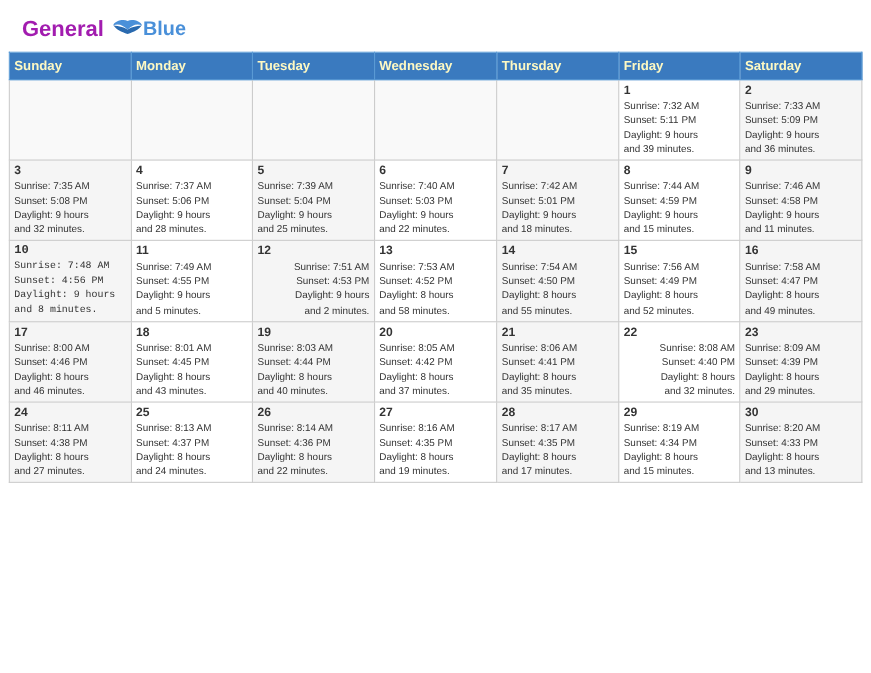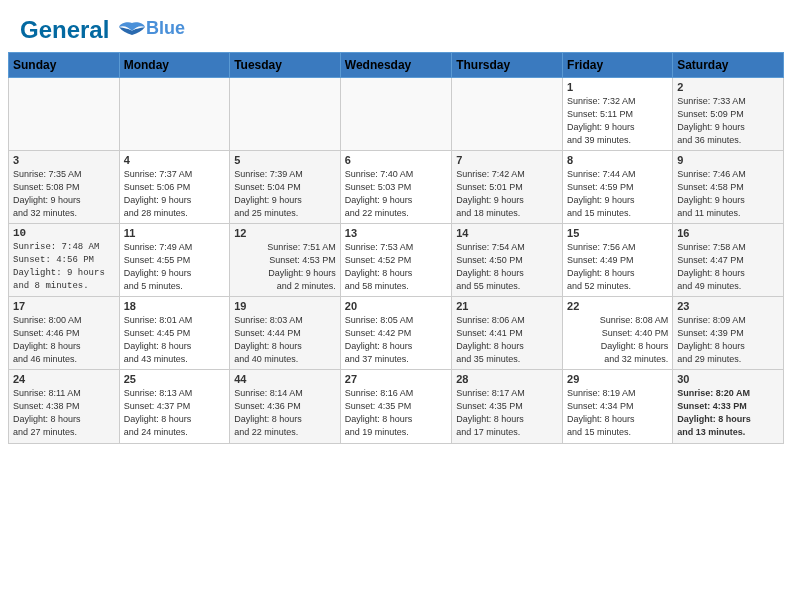--- a/index.html
+++ b/index.html
@@ -35,21 +35,21 @@
       margin-top: 2px;
     }
     .calendar {
       width: 100%;
       border-collapse: collapse;
       margin: 0;
       padding: 0 8px 8px 8px;
     }
     .calendar th {
       background: #3a7abf;
-      color: #000000;
+      color: #fef9c3;
       font-size: 12px;
       font-weight: bold;
       padding: 5px 4px;
       text-align: left;
       border: 1px solid #5a9ad4;
     }
     .calendar td {
       border: 1px solid #ccc;
       vertical-align: top;
       padding: 3px 4px;
@@ -83,21 +83,21 @@
       padding: 0 8px 8px 8px;
     }
   </style>
 </head>
 <body>
 
 <div class="header">
   <div class="logo">
     <div>
       <div style="display:flex;align-items:center;">
-        <div style="font-size:24px;font-weight:bold;color:#0369a1;line-height:1.15;">
+        <div style="font-size:20px;font-weight:bold;color:#a21caf;line-height:1.15;">
           <span>General</span>
           
           <svg width="28" height="20" viewBox="0 0 28 20" style="vertical-align:middle;margin-left:2px;margin-bottom:2px;">
             <path d="M14 2 C18 0, 26 2, 27 6 C22 4, 18 6, 14 10 C10 6, 6 4, 1 6 C2 2, 10 0, 14 2Z" fill="#4a90d9"></path>
             <path d="M14 10 C16 8, 22 7, 27 6 C24 10, 20 12, 14 14 C8 12, 4 10, 1 6 C6 7, 12 8, 14 10Z" fill="#2a6aaf"></path>
           </svg>
         </div>
         <div style="font-size:18px;font-weight:bold;color:#4a90d9;line-height:1.15;margin-top:-2px;">
           <span>Blue</span>
         </div>
@@ -307,21 +307,21 @@
 and 27 minutes.</div>
           </td>
           <td style="background: rgb(255, 255, 255);">
             <span class="day-number">25</span>
             <div class="day-content" style="white-space: pre-line;">Sunrise: 8:13 AM
 Sunset: 4:37 PM
 Daylight: 8 hours
 and 24 minutes.</div>
           </td>
           <td style="background: rgb(245, 245, 245);">
-            <span class="day-number">44</span>
+            <span class="day-number">26</span>
             <div class="day-content" style="white-space: pre-line;">Sunrise: 8:14 AM
 Sunset: 4:36 PM
 Daylight: 8 hours
 and 22 minutes.</div>
           </td>
           <td style="background: rgb(255, 255, 255);">
             <span class="day-number">27</span>
             <div class="day-content" style="white-space: pre-line;">Sunrise: 8:16 AM
 Sunset: 4:35 PM
 Daylight: 8 hours
@@ -336,21 +336,21 @@
           </td>
           <td style="background: rgb(255, 255, 255);">
             <span class="day-number">29</span>
             <div class="day-content" style="white-space: pre-line;">Sunrise: 8:19 AM
 Sunset: 4:34 PM
 Daylight: 8 hours
 and 15 minutes.</div>
           </td>
           <td style="background: rgb(245, 245, 245);">
             <span class="day-number">30</span>
-            <div class="day-content" style="white-space: pre-line; font-weight: bold;">Sunrise: 8:20 AM
+            <div class="day-content" style="white-space: pre-line;">Sunrise: 8:20 AM
 Sunset: 4:33 PM
 Daylight: 8 hours
 and 13 minutes.</div>
           </td>
         </tr>
       </tbody>
   </table>
 </div>
 
 </body></html>

